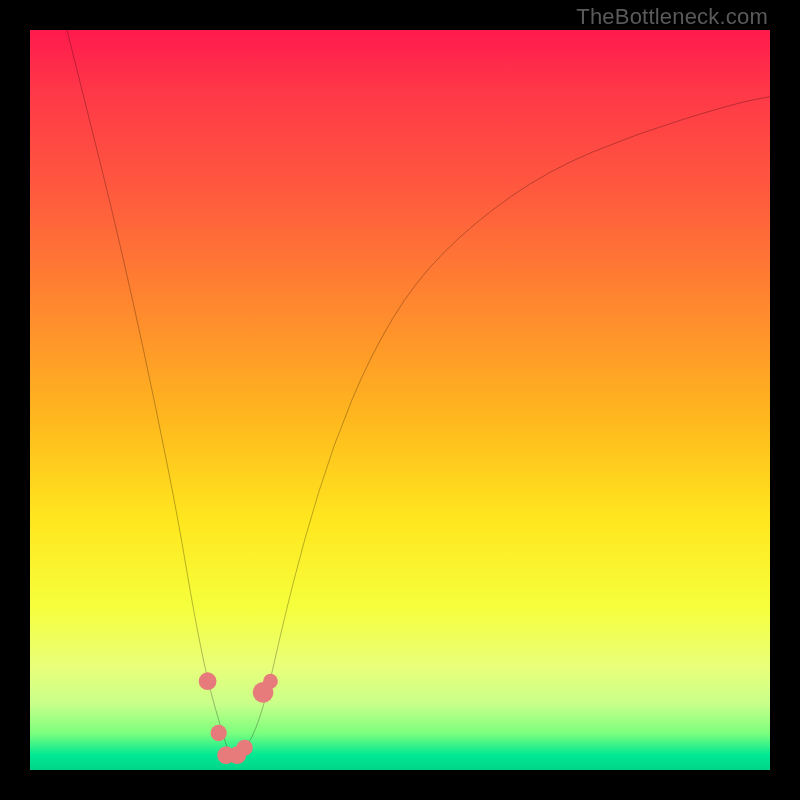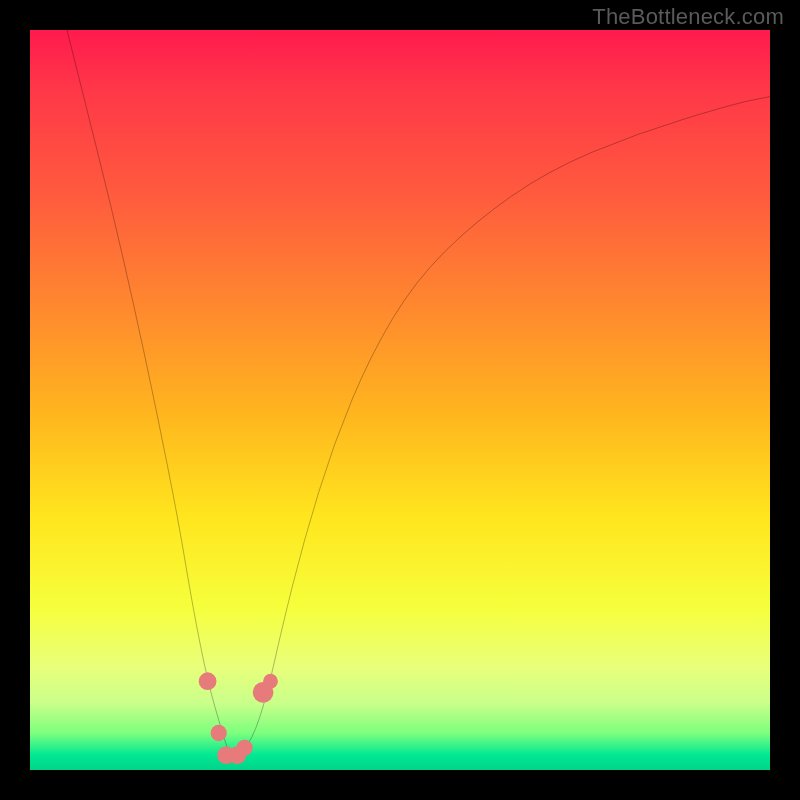--- a/index.html
+++ b/index.html
@@ -9,21 +9,20 @@
     height: 800px;
     overflow: hidden;
     background: #000;
     font-family: Arial, Helvetica, sans-serif;
   }
   .frame {
     position: relative;
     width: 780px;
     height: 800px;
     background: #000;
-    padding-left: 16px;
   }
   .plot-area {
     position: absolute;
     left: 30px;
     top: 30px;
     width: 740px;
     height: 740px;
     
     background: linear-gradient(
       to bottom,

